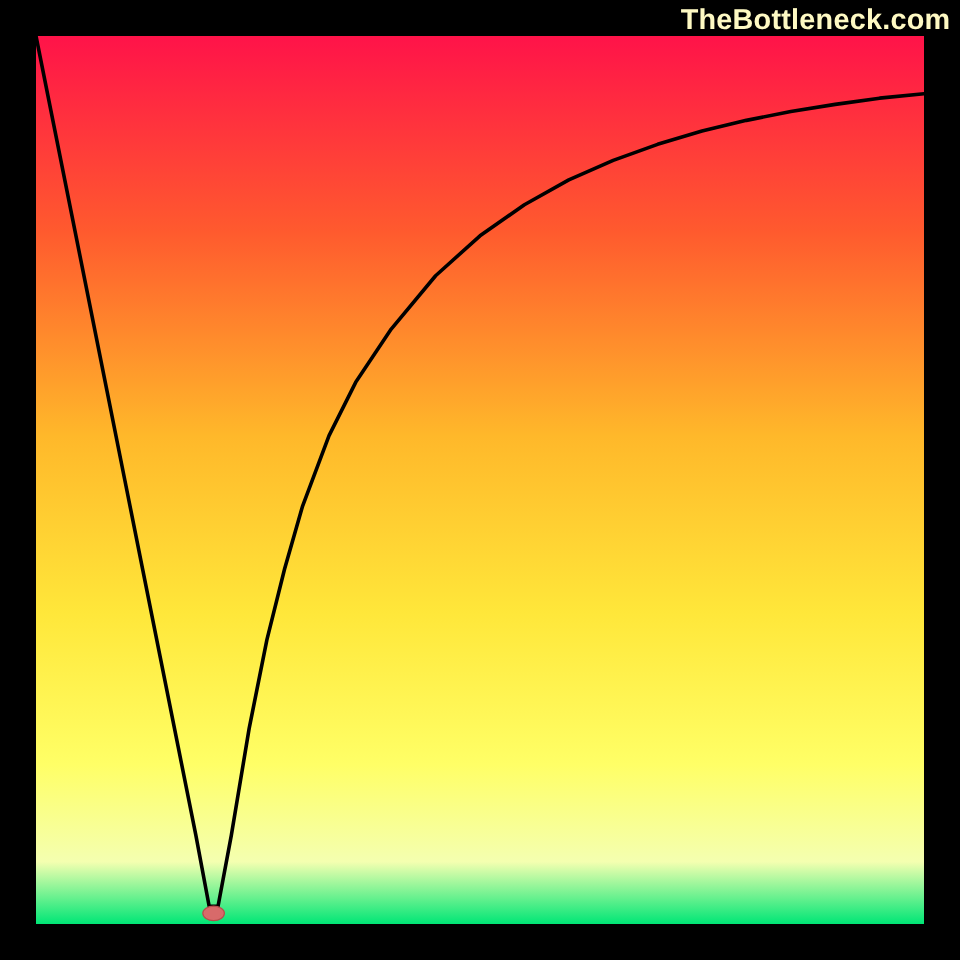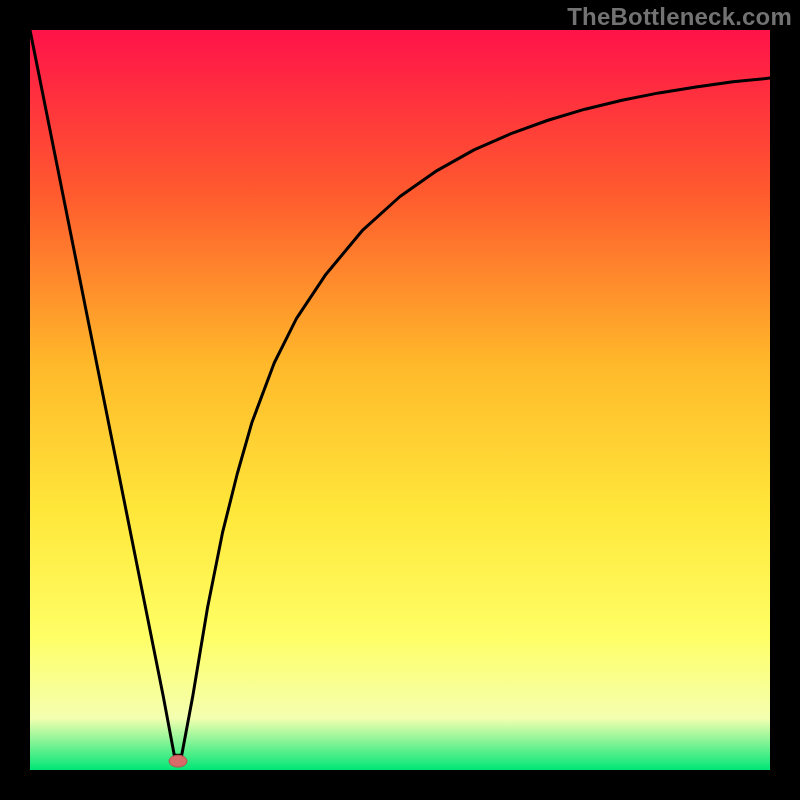--- a/index.html
+++ b/index.html
@@ -25,21 +25,21 @@
     width: 740px;
     height: 740px;
   }
   .watermark {
     position: absolute;
     top: 3px;
     right: 8px;
     font-family: Arial, Helvetica, sans-serif;
     font-size: 24px;
     font-weight: 600;
-    color: #737373;
+    color: #fef9c3;
     letter-spacing: 0.2px;
   }
   svg { display: block; }
 </style>
 </head>
 <body>
 
 <div class="frame">
   <div class="watermark">TheBottleneck.com</div>
   <div class="plot">

